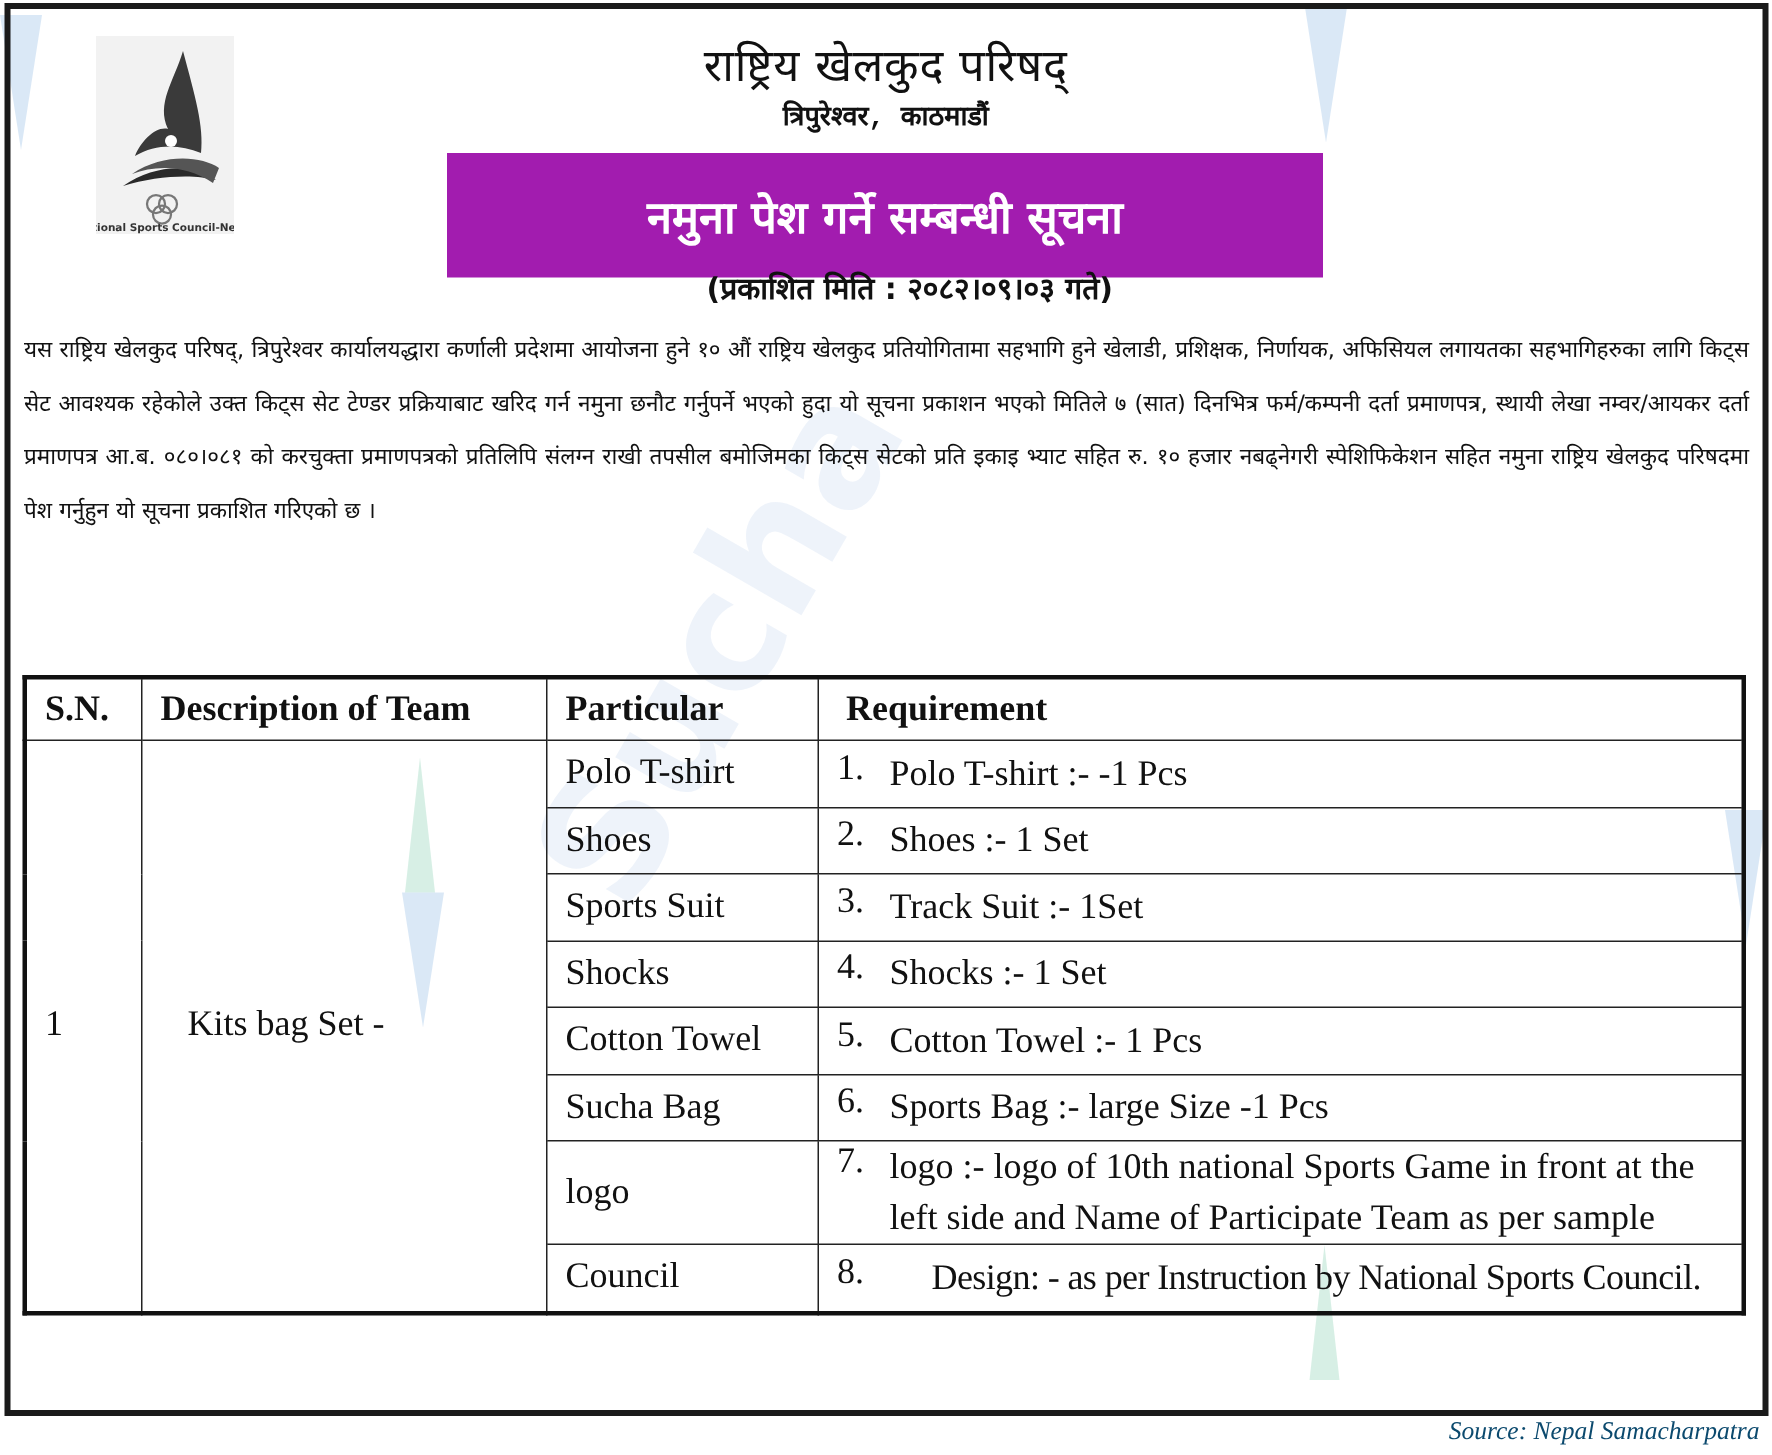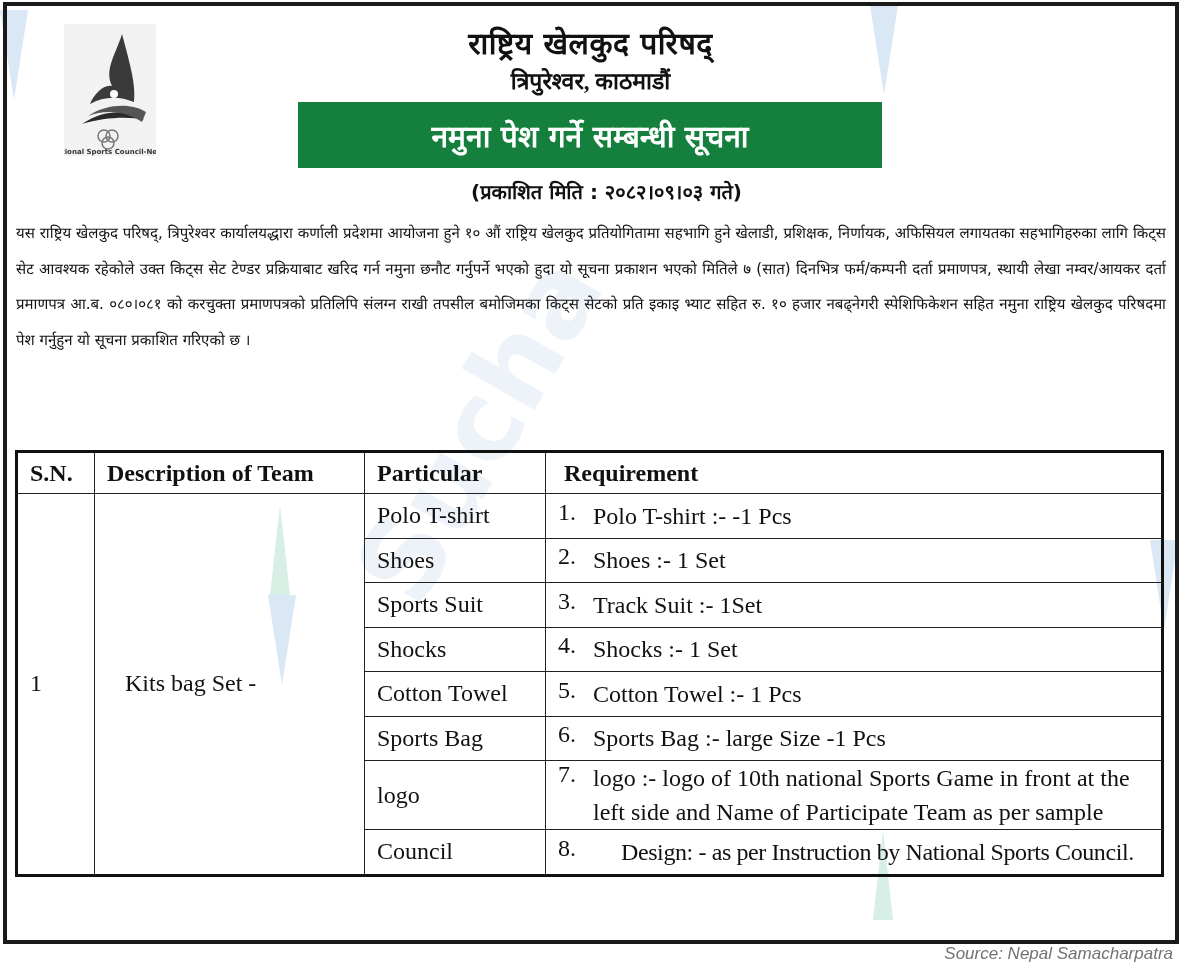--- a/index.html
+++ b/index.html
@@ -15,24 +15,24 @@
                  border-top:90px solid rgba(150,190,230,0.35); }
   .wm-tri-green { width:0; height:0; border-left:10px solid transparent; border-right:10px solid transparent;
                   border-bottom:90px solid rgba(140,210,180,0.35); }
   .wm-text { font-family:"DejaVu Sans", sans-serif; font-weight:bold; font-size:110px;
              color:rgba(120,160,220,0.13); transform:rotate(-60deg); transform-origin:left top; }
 
   .logo { position:absolute; left:64px; top:24px; width:92px; height:132px; background:#f2f2f2; }
   .logo svg { width:92px; height:132px; display:block; }
 
   .org-title { position:absolute; left:0; width:1181px; top:22px; text-align:center;
-               font-family:"DejaVu Sans", sans-serif; font-weight:bold; font-size:30px; letter-spacing:0.5px; }
+               font-family:"DejaVu Sans", sans-serif; font-weight:normal; font-size:30px; letter-spacing:0.5px; }
   .org-sub { position:absolute; left:0; width:1181px; top:64px; text-align:center;
-             font-family:Liberation Serif, serif; font-weight:bold; font-size:23px; }
-  .banner { position:absolute; left:298px; top:102px; width:584px; height:66px; background:#15803d;
+             font-family:Liberation Mono, monospace; font-weight:bold; font-size:18px; }
+  .banner { position:absolute; left:298px; top:102px; width:584px; height:83px; background:#a21caf;
             color:#fff; display:flex; align-items:center; justify-content:center;
             font-family:"DejaVu Sans", sans-serif; font-weight:bold; font-size:30px; }
   .pubdate { position:absolute; left:16px; width:1181px; top:178px; text-align:center;
              font-family:"DejaVu Sans", sans-serif; font-weight:bold; font-size:20px; }
 
   .body-text { position:absolute; left:16px; top:216px; width:1150px;
                font-family:"DejaVu Sans", sans-serif; font-size:15px; line-height:35.5px;
                text-align:justify; text-align-last:left; }
 
   table.spec { position:absolute; left:15px; top:450px; width:1149px; border-collapse:collapse;
@@ -42,22 +42,22 @@
   table.spec td { height:43.5px; }
   .c-sn { width:52px; }
   .c-desc { width:245px; }
   .c-part { width:156px; }
   .desc-cell { text-align:center; padding-left:30px !important; }
   .req { display:flex; }
   .req .num { width:35px; flex:none; }
   .req .txt { flex:1; line-height:34px; }
   .row-tall td { height:105px; }
 
-  .source { position:absolute; right:8px; top:944px; font-family:Liberation Sans, sans-serif;
-            font-style:italic; font-size:17px; color:#737373; }
+  .source { position:absolute; right:8px; top:944px; font-family:Liberation Serif, serif;
+            font-style:italic; font-size:17px; color:#0c4a6e; }
 </style>
 </head>
 <body>
 
 <div class="wm wm-tri-blue" style="left:0;top:10px;"></div>
 <div class="wm wm-tri-blue" style="left:870px;top:5px;"></div>
 <div class="wm wm-tri-green" style="left:270px;top:505px;"></div>
 <div class="wm wm-tri-blue" style="left:268px;top:595px;"></div>
 <div class="wm wm-tri-green" style="left:873px;top:830px;"></div>
 <div class="wm wm-tri-blue" style="left:1150px;top:540px;"></div>
@@ -138,21 +138,21 @@
     <tr>
       <td>Cotton Towel</td>
       <td>
           <div class="req">
             <span class="num">5.</span>
             <span class="txt">Cotton Towel :- 1 Pcs</span>
           </div>
         </td>
     </tr>
     <tr>
-      <td>Sports Bag</td>
+      <td>Sucha Bag</td>
       <td>
           <div class="req">
             <span class="num">6.</span>
             <span class="txt">Sports Bag :-  large Size  -1 Pcs</span>
           </div>
         </td>
     </tr>
     <tr class="row-tall">
       <td>logo</td>
       <td>

